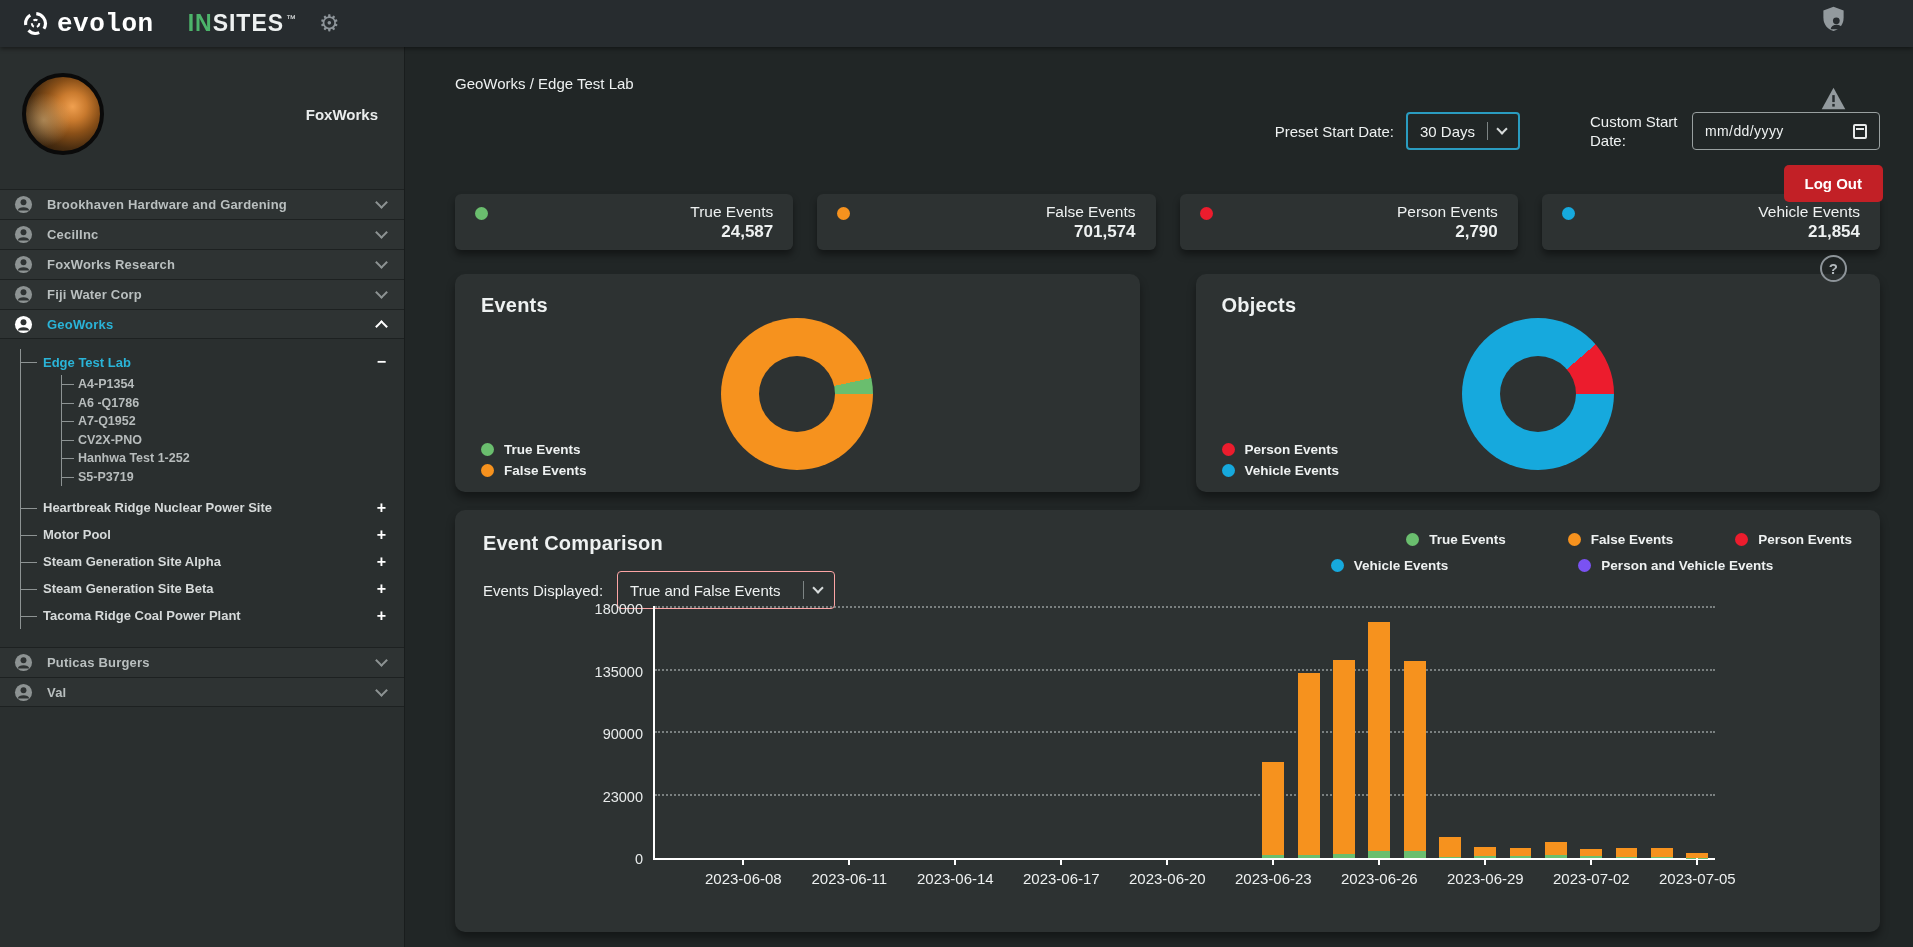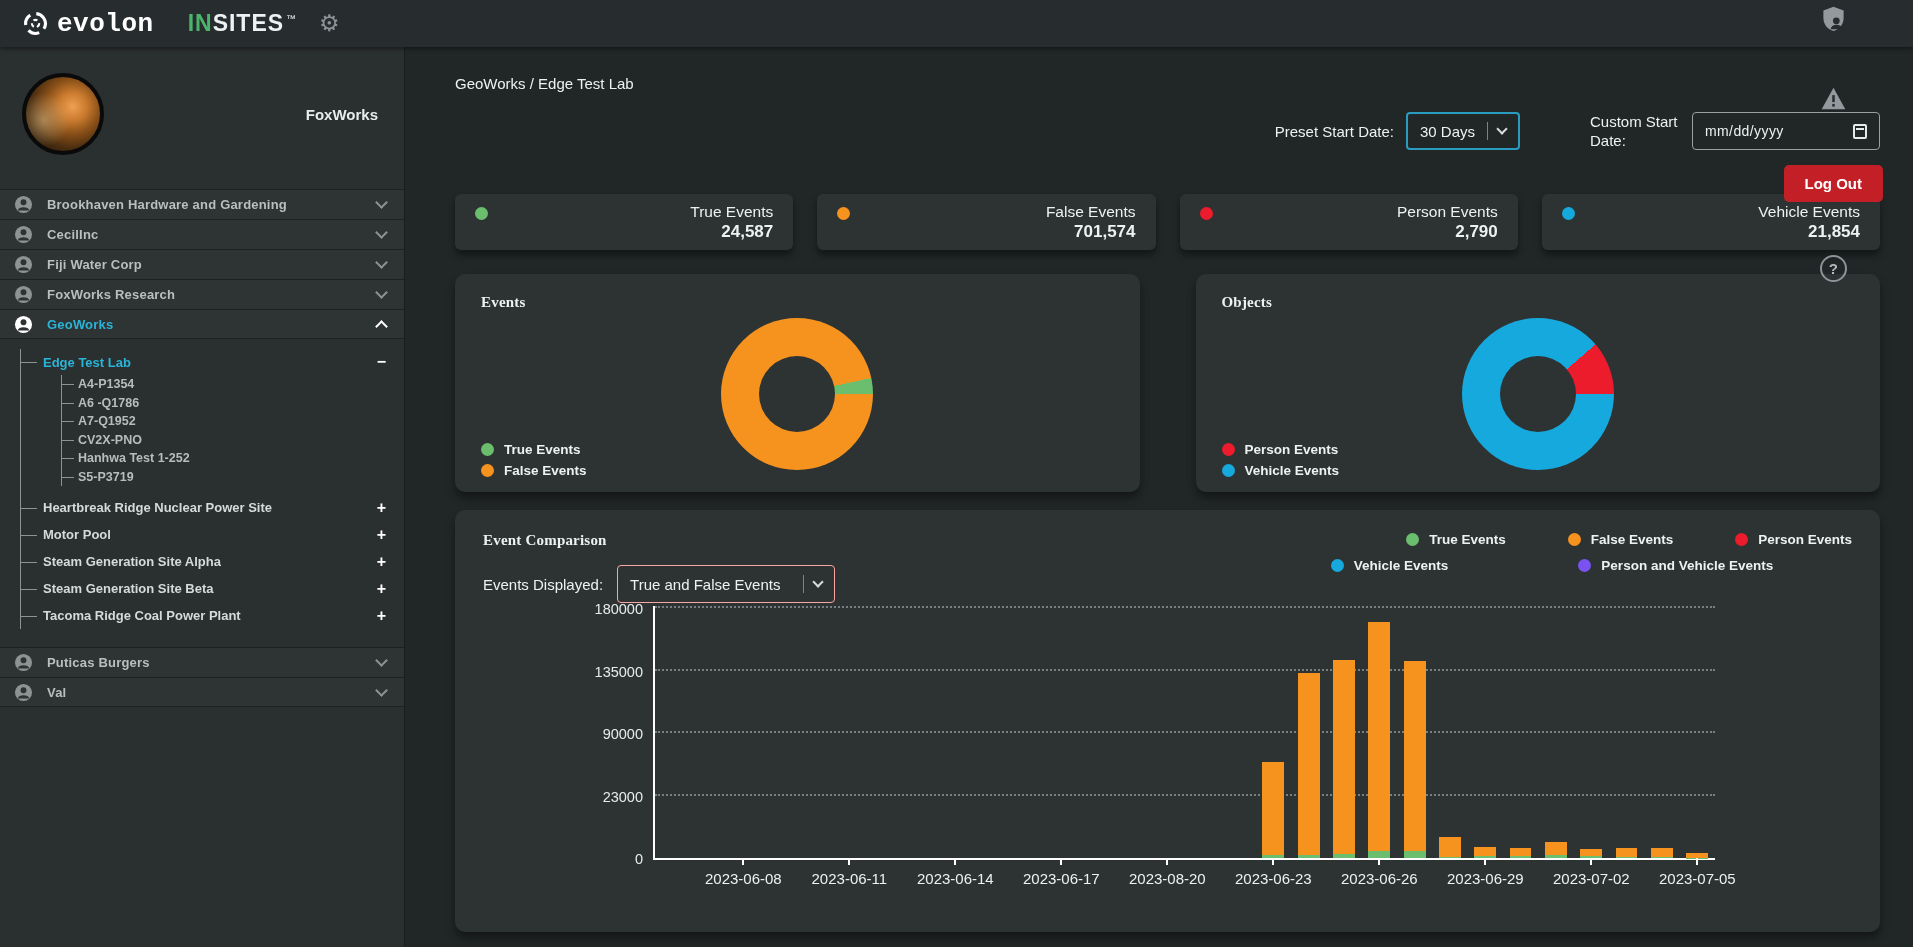--- a/index.html
+++ b/index.html
@@ -84,21 +84,21 @@
   .stat-card { flex:1; height:56px; background:#2d3232; border-radius:6px;
     box-shadow:0 5px 7px rgba(0,0,0,.42); display:flex; align-items:center; padding:0 20px; }
   .stat-dot { width:13px; height:13px; border-radius:50%; align-self:flex-start; margin-top:13px; }
   .stat-text { margin-left:auto; text-align:right; }
   .stat-label { font-size:15.5px; }
   .stat-value { font-size:17px; font-weight:700; margin-top:1px; }
 
   .panels { display:flex; gap:56px; margin-top:24px; }
   .panel { position:relative; flex:1; height:218px; background:#2d3232; border-radius:10px;
     box-shadow:0 6px 9px rgba(0,0,0,.4); }
-  .panel h3 { position:absolute; top:20px; left:26px; font-size:15px; font-weight:700; letter-spacing:.2px;font-family:Liberation Serif, serif; }
+  .panel h3 { position:absolute; top:20px; left:26px; font-size:20px; font-weight:700; letter-spacing:.2px; }
   .donut { position:absolute; left:50%; transform:translateX(-50%); top:44px;
     width:152px; height:152px; border-radius:50%; cursor:pointer; }
   .donut .hole { position:absolute; inset:25%; border-radius:50%; background:#2d3232; }
   .panel-legend { position:absolute; left:26px; bottom:14px; display:flex; flex-direction:column; gap:6px; }
   .legend-item { display:flex; align-items:center; gap:10px; cursor:pointer; }
   .legend-dot { width:13px; height:13px; border-radius:50%; flex:0 0 auto; }
   .legend-label { font-size:13.5px; color:#eef1f1; font-weight:600; }
 
   .panel.cmp { margin-top:18px; height:422px; flex:none; }
   .cmp-head { position:relative; padding:22px 28px 0; height:96px; }
@@ -212,32 +212,32 @@
           <span class="chev"></span>
         </div>
         <div class="acct-row">
           <span class="picon">
             <svg viewBox="0 0 20 20">
               <circle cx="10" cy="10" r="9" fill="#8d9393"></circle>
               <circle cx="10" cy="7.6" r="3.1" fill="#2e3232"></circle>
               <path d="M3.8 16.4 a6.4 4.6 0 0 1 12.4 0 Z" fill="#2e3232"></path>
             </svg>
           </span>
-          <span class="alabel">Fiji Water Corp</span>
+          <span class="alabel">FoxWorks Research</span>
           <span class="chev"></span>
         </div>
         <div class="acct-row">
           <span class="picon">
             <svg viewBox="0 0 20 20">
               <circle cx="10" cy="10" r="9" fill="#8d9393"></circle>
               <circle cx="10" cy="7.6" r="3.1" fill="#2e3232"></circle>
               <path d="M3.8 16.4 a6.4 4.6 0 0 1 12.4 0 Z" fill="#2e3232"></path>
             </svg>
           </span>
-          <span class="alabel">FoxWorks Research</span>
+          <span class="alabel">Fiji Water Corp</span>
           <span class="chev"></span>
         </div>
         <div class="acct-row active">
           <span class="picon">
             <svg viewBox="0 0 20 20">
               <circle cx="10" cy="10" r="9" fill="#ffffff"></circle>
               <circle cx="10" cy="7.6" r="3.1" fill="#2e3232"></circle>
               <path d="M3.8 16.4 a6.4 4.6 0 0 1 12.4 0 Z" fill="#2e3232"></path>
             </svg>
           </span>
@@ -639,21 +639,21 @@
             </div>
             <div class="xtick" style="left: 8.33333%;"></div>
             <div class="xlab" style="left: 8.33333%;">2023-06-08</div>
             <div class="xtick" style="left: 18.3333%;"></div>
             <div class="xlab" style="left: 18.3333%;">2023-06-11</div>
             <div class="xtick" style="left: 28.3333%;"></div>
             <div class="xlab" style="left: 28.3333%;">2023-06-14</div>
             <div class="xtick" style="left: 38.3333%;"></div>
             <div class="xlab" style="left: 38.3333%;">2023-06-17</div>
             <div class="xtick" style="left: 48.3333%;"></div>
-            <div class="xlab" style="left: 48.3333%;">2023-08-20</div>
+            <div class="xlab" style="left: 48.3333%;">2023-06-20</div>
             <div class="xtick" style="left: 58.3333%;"></div>
             <div class="xlab" style="left: 58.3333%;">2023-06-23</div>
             <div class="xtick" style="left: 68.3333%;"></div>
             <div class="xlab" style="left: 68.3333%;">2023-06-26</div>
             <div class="xtick" style="left: 78.3333%;"></div>
             <div class="xlab" style="left: 78.3333%;">2023-06-29</div>
             <div class="xtick" style="left: 88.3333%;"></div>
             <div class="xlab" style="left: 88.3333%;">2023-07-02</div>
             <div class="xtick" style="left: 98.3333%;"></div>
             <div class="xlab" style="left: 98.3333%;">2023-07-05</div>

